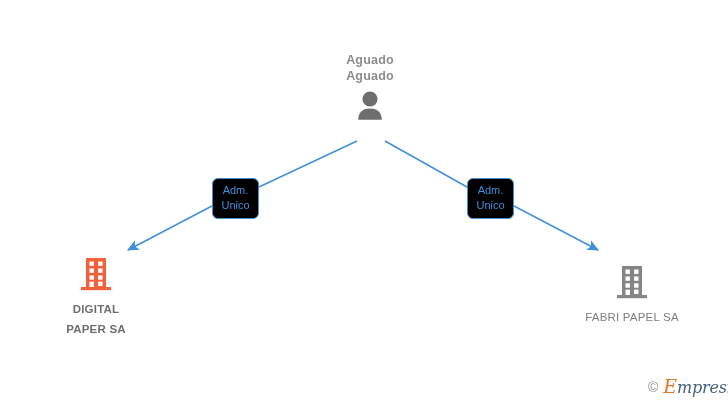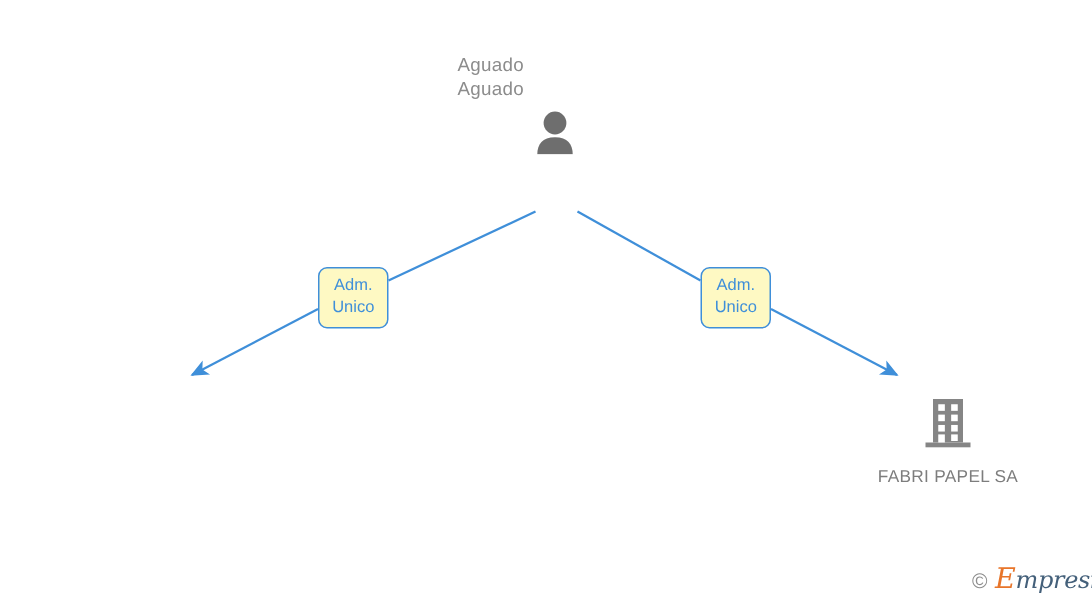--- a/index.html
+++ b/index.html
@@ -22,44 +22,45 @@
     left: 0;
     top: 0;
     width: 728px;
     height: 400px;
   }
 
   
   .person-node {
     position: absolute;
     left: 305px;
-    top: 35px;
+    top: 52px;
     width: 130px;
-    text-align: left;
+    text-align: center;
+    font-weight: bold;
   }
   .person-name {
     font-size: 12.5px;
     line-height: 16px;
     color: #8c8c8c;
     letter-spacing: 0.2px;
   }
   .person-icon {
     margin-top: 6px;
     display: block;
     margin-left: auto;
     margin-right: auto;
   }
 
   
   .rel-chip {
     position: absolute;
     box-sizing: border-box;
     border: 1.4px solid #3f8fd9;
     border-radius: 6px;
-    background: #fef9c3;
+    background: #000000;
     color: #3f8fd9;
     font-size: 11px;
     line-height: 15px;
     text-align: center;
     padding: 4px 6px 5px 6px;
     white-space: nowrap;
   }
   #chip-left  { left: 212px; top: 178px; width: 47px; }
   #chip-right { left: 467px; top: 178px; width: 47px; }
   .rel-chip span { display: block; }
@@ -148,20 +149,36 @@
   <div class="rel-chip" id="chip-left">
     <span>Adm.</span>
     <span>Unico</span>
   </div>
 
   <div class="rel-chip" id="chip-right">
     <span>Adm.</span>
     <span>Unico</span>
   </div>
 
+  <div class="company-node" id="company-left">
+    <svg width="32" height="36" viewBox="0 0 32 36" xmlns="http://www.w3.org/2000/svg">
+      <rect x="6" y="2" width="20" height="29" fill="#f4603a"></rect>
+      <rect x="1" y="31" width="30" height="3.2" fill="#f4603a"></rect>
+      <rect x="9.5" y="5.5" width="4.4" height="4.4" fill="#ffffff"></rect>
+      <rect x="18.1" y="5.5" width="4.4" height="4.4" fill="#ffffff"></rect>
+      <rect x="9.5" y="12.4" width="4.4" height="4.4" fill="#ffffff"></rect>
+      <rect x="18.1" y="12.4" width="4.4" height="4.4" fill="#ffffff"></rect>
+      <rect x="9.5" y="19.3" width="4.4" height="4.4" fill="#ffffff"></rect>
+      <rect x="18.1" y="19.3" width="4.4" height="4.4" fill="#ffffff"></rect>
+      <rect x="9.5" y="25.6" width="4.4" height="5.4" fill="#ffffff"></rect>
+      <rect x="18.1" y="25.6" width="4.4" height="4.4" fill="#ffffff"></rect>
+    </svg>
+    <div class="company-label primary">DIGITAL</div>
+    <div class="company-label primary">PAPER SA</div>
+  </div>
 
   <div class="company-node" id="company-right">
     <svg width="32" height="36" viewBox="0 0 32 36" xmlns="http://www.w3.org/2000/svg">
       <rect x="6" y="2" width="20" height="29" fill="#858585"></rect>
       <rect x="1" y="31" width="30" height="3.2" fill="#858585"></rect>
       <rect x="9.5" y="5.5" width="4.4" height="4.4" fill="#ffffff"></rect>
       <rect x="18.1" y="5.5" width="4.4" height="4.4" fill="#ffffff"></rect>
       <rect x="9.5" y="12.4" width="4.4" height="4.4" fill="#ffffff"></rect>
       <rect x="18.1" y="12.4" width="4.4" height="4.4" fill="#ffffff"></rect>
       <rect x="9.5" y="19.3" width="4.4" height="4.4" fill="#ffffff"></rect>

